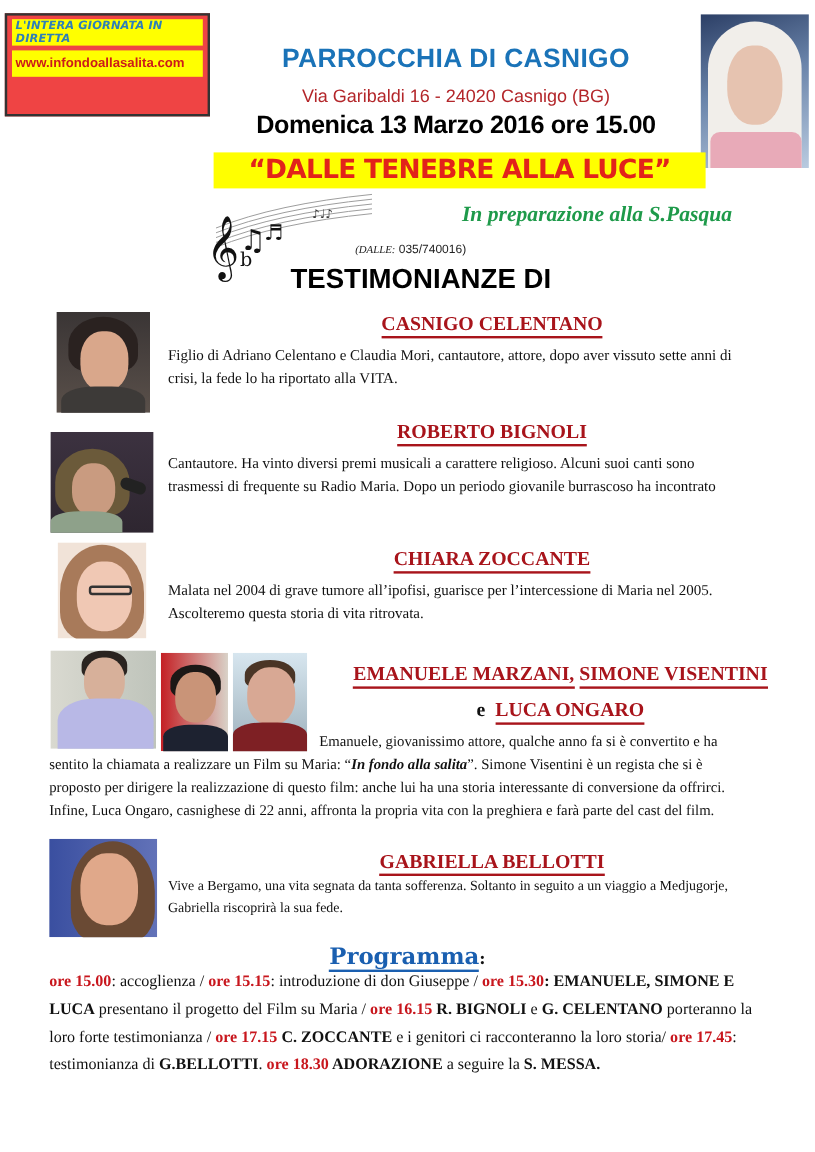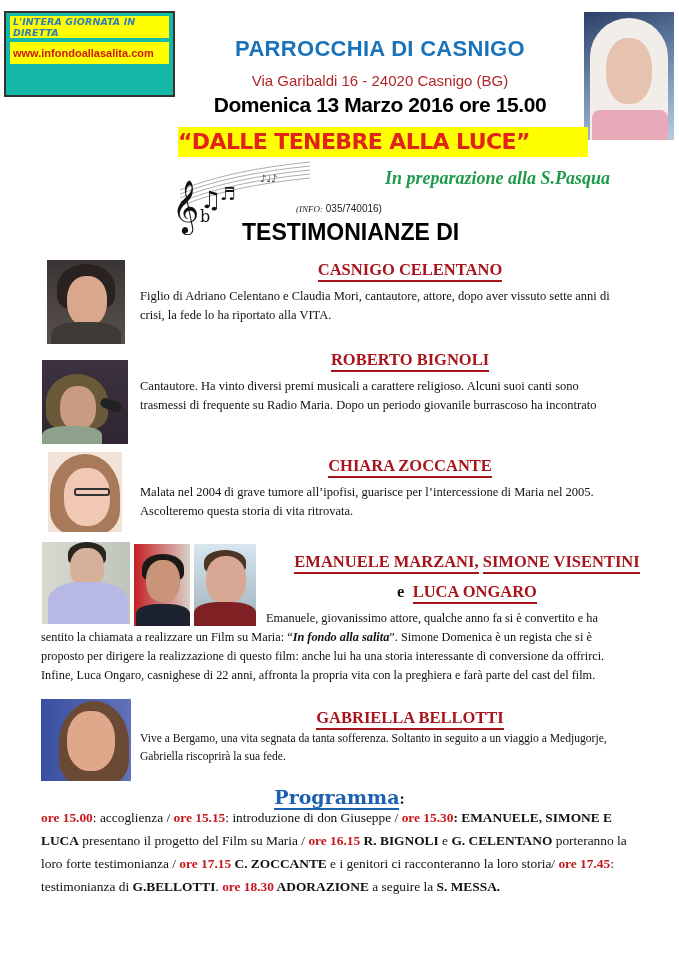--- a/index.html
+++ b/index.html
@@ -1,21 +1,21 @@
 <!DOCTYPE html>
 <html><head>
 <meta charset="utf-8">
 <style>
   * { box-sizing: border-box; margin: 0; padding: 0; }
   html, body { width: 679px; height: 960px; background: #ffffff; overflow: hidden; }
   body { position: relative; font-family: "Liberation Serif", serif; color: #111; }
 
   .stream-box {
     position: absolute; left: 4px; top: 11px; width: 171px; height: 86px;
-    border: 2px solid #333; background: #14b8a6; padding: 3px 4px;
+    border: 2px solid #333; background: #ef4444; padding: 3px 4px;
   }
   .stream-line {
     background: #ffff00; height: 22px; margin-bottom: 4px;
     display: flex; align-items: center; padding-left: 3px;
     font-family: "DejaVu Sans", sans-serif; font-weight: bold;
   }
   .stream-line.hand { color: #2e7fb8; font-size: 9.5px; letter-spacing: 0.1px; font-style: italic; }
   .stream-line.url { color: #cc1a1a; font-size: 11px; font-family: "Liberation Sans", sans-serif; margin-bottom: 0; }
 
   .madonna {
@@ -45,21 +45,21 @@
     position: absolute; left: 180px; top: 72px; width: 400px; text-align: center;
     font-family: "Liberation Sans", sans-serif; color: #b3262a; font-size: 15px;
   }
   .date-line {
     position: absolute; left: 180px; top: 93px; width: 400px; text-align: center;
     font-family: "Liberation Sans", sans-serif; font-weight: bold; color: #000;
     font-size: 21px; letter-spacing: -0.4px;
   }
   .event-title-wrap {
     position: absolute; left: 178px; top: 127px; width: 410px; height: 30px;
-    background: #ffff00; text-align: left;
+    background: #ffff00; text-align: center;
   }
   .event-title {
     font-family: "DejaVu Sans", sans-serif; font-weight: bold; color: #e2231a;
     font-size: 22px; line-height: 30px; letter-spacing: -0.6px;
   }
   .music-icon { position: absolute; left: 170px; top: 160px; width: 145px; height: 75px; }
   .easter {
     position: absolute; left: 380px; top: 168px; width: 230px; text-align: right;
     font-family: "Liberation Serif", serif; font-style: italic; font-weight: bold;
     color: #1e9a4a; font-size: 18px;
@@ -134,21 +134,21 @@
   </g>
   <text x="2" y="62" font-size="46" fill="#111" font-family="DejaVu Sans, sans-serif">𝄞</text>
   <text x="30" y="48" font-size="24" fill="#111" font-family="DejaVu Sans, sans-serif">♫</text>
   <text x="50" y="40" font-size="18" fill="#111" font-family="DejaVu Sans, sans-serif">♬</text>
   <text x="30" y="62" font-size="16" fill="#111" font-family="DejaVu Serif, serif">b</text>
   <text x="90" y="22" font-size="10" fill="#333" font-family="DejaVu Sans, sans-serif">♪♩♪</text>
 </svg>
 
 <div class="easter">In preparazione alla S.Pasqua</div>
 <div class="info">
-  <i>(INFO:</i>
+  <i>(DALLE:</i>
   <span>035/740016)</span>
 </div>
 <div class="testimonianze">TESTIMONIANZE DI</div>
 
 <div class="photo" style="left:47px;top:260px;width:78px;height:84px;">
   <div class="bg" style="background:linear-gradient(#3a3535,#5a504a);"></div>
   <div class="hair" style="left:10px;top:4px;width:58px;height:46px;background:#2a2220;"></div>
   <div class="head" style="left:20px;top:16px;width:40px;height:50px;background:#d9a78b;"></div>
   <div class="body" style="left:4px;top:62px;width:70px;height:30px;background:#3d3a38;"></div>
 </div>
@@ -212,21 +212,21 @@
   <span class="u">EMANUELE MARZANI,</span>
   <span class="u">SIMONE VISENTINI</span>
 </div>
 <div class="name" style="left:262px;width:410px;top:582px;">
   <span style="color:#111;">e</span>&nbsp;
   <span class="u">LUCA ONGARO</span>
 </div>
 <div class="desc" style="left:41px;width:640px;top:609px;text-align:left;font-size:12.3px;">
   <div style="padding-left:225px;">Emanuele, giovanissimo attore, qualche anno fa si è convertito e ha</div>
   <div>
-    <span>sentito la chiamata a realizzare un Film su Maria: “</span><b><i>In fondo alla salita</i></b><span>”. Simone Domenica è un regista che si è</span>
+    <span>sentito la chiamata a realizzare un Film su Maria: “</span><b><i>In fondo alla salita</i></b><span>”. Simone Visentini è un regista che si è</span>
   </div>
   <div>proposto per dirigere la realizzazione di questo film: anche lui ha una storia interessante di conversione da offrirci.</div>
   <div>Infine, Luca Ongaro, casnighese di 22 anni, affronta la propria vita con la preghiera e farà parte del cast del film.</div>
 </div>
 
 <div class="photo" style="left:41px;top:699px;width:90px;height:82px;">
   <div class="bg" style="background:linear-gradient(90deg,#3a4fa0,#6272b8);"></div>
   <div class="hair" style="left:18px;top:2px;width:70px;height:84px;background:#6a4a34;"></div>
   <div class="head" style="left:26px;top:12px;width:48px;height:60px;background:#e0a88a;"></div>
 </div>

